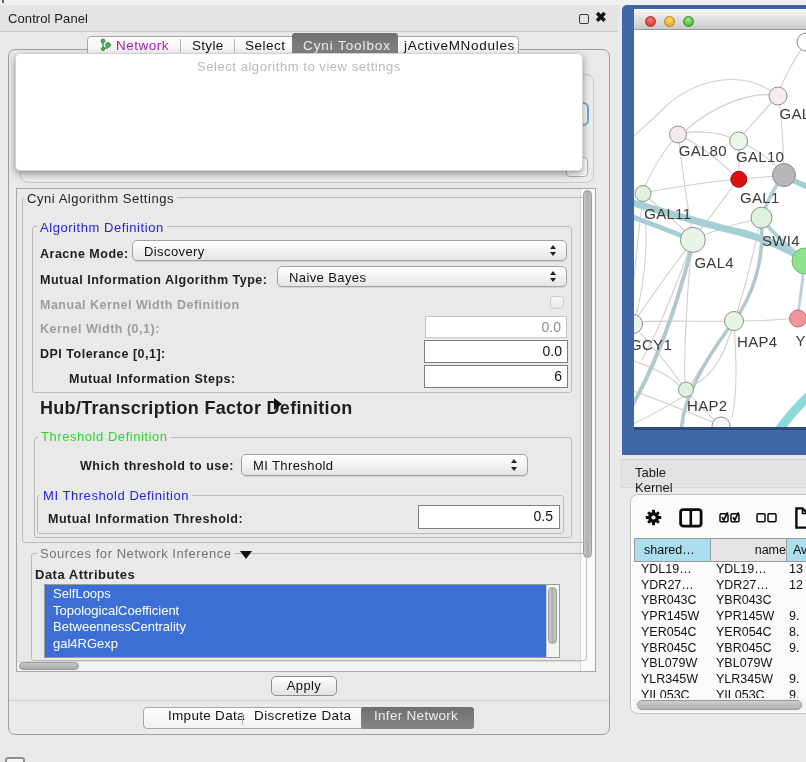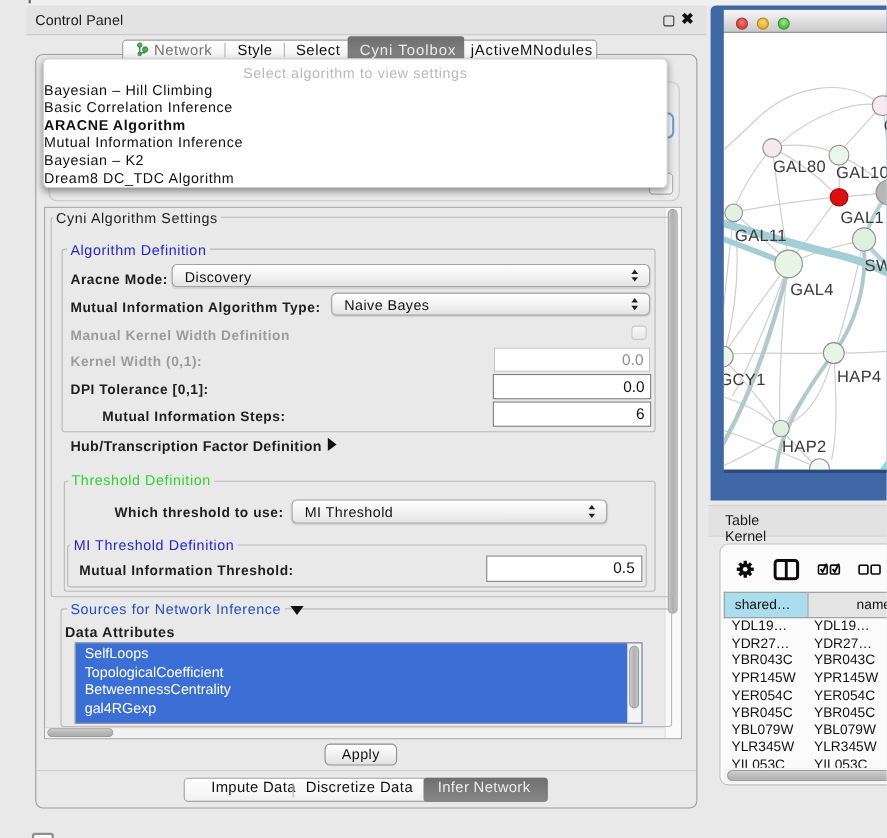--- a/index.html
+++ b/index.html
@@ -1,18 +1,18 @@
 <!DOCTYPE html>
 <html><head>
 <meta charset="utf-8">
 <style>
 * { margin:0; padding:0; box-sizing:border-box; }
 html,body { width:806px; height:762px; background:#e9e9e9; font-family:"Liberation Sans",sans-serif; overflow:hidden; }
 .abs { position:absolute; }
-#root { position:relative; width:640px; height:762px;margin-left:24px; }
+#root { position:relative; width:640px; height:762px; }
 .lbl { font-size:12.5px; font-weight:bold; color:#1e1e1e; white-space:nowrap; letter-spacing:0.5px; }
 .dis { color:#9c9c9c; }
 .combo { position:absolute; border:1px solid #a2a2a2; border-radius:5px;
   background:linear-gradient(#ffffff,#f4f4f4 45%,#e4e4e4); box-shadow:0 1px 1px rgba(0,0,0,0.10); }
 .combo .ct { position:absolute; left:11px; top:3px; font-size:13px; color:#111; letter-spacing:0.4px; }
 .arr { position:absolute; width:0; height:0; }
 .field { position:absolute; background:#fff; font-size:14px; color:#111; text-align:right; }
 .gb { position:absolute; border:1px solid #b9b9b9; border-radius:3px; }
 .gl { position:absolute; background:#e9e9e9; padding:0 3px; font-size:13px; white-space:nowrap; letter-spacing:0.55px; }
 </style>
@@ -34,38 +34,30 @@
 <div class="abs" style="left:566px;top:157px;width:22px;height:20px;background:#fdfdfd;border:1px solid #b0b0b0;border-radius:4px;"></div>
 
 <div class="abs" style="left:87px;top:36px;width:432px;height:20px;background:linear-gradient(#ffffff,#f1f1f1);border:1px solid #a5a5a5;border-radius:4px;"></div>
 <div class="abs" style="left:292px;top:33px;width:106px;height:23px;background:linear-gradient(#6f6f6f,#868686);border-radius:3px;"></div>
 <svg class="abs" style="left:99px;top:37px;" width="16" height="16" viewBox="0 0 16 16">
   <path d="M4 4 L4 11 L9 11" stroke="#3f9c3f" stroke-width="1.4" fill="none"></path>
   <circle cx="4" cy="4" r="2" fill="#4caf50" stroke="#2e7d32" stroke-width="0.8"></circle>
   <circle cx="9" cy="8" r="2.4" fill="#4caf50" stroke="#2e7d32" stroke-width="0.8"></circle>
   <circle cx="4" cy="12" r="1.6" fill="#4caf50" stroke="#2e7d32" stroke-width="0.8"></circle>
 </svg>
-<div class="abs" style="left:116px;top:38px;font-size:13.5px;color:#737373;letter-spacing:0.5px;">Network</div>
+<div class="abs" style="left:116px;top:38px;font-size:13.5px;color:#a21caf;letter-spacing:0.5px;">Network</div>
 <div class="abs" style="left:180px;top:39px;width:1px;height:13px;background:#b5b5b5;"></div>
 <div class="abs" style="left:192px;top:38px;font-size:13.5px;color:#111;letter-spacing:0.3px;">Style</div>
 <div class="abs" style="left:234px;top:39px;width:1px;height:13px;background:#b5b5b5;"></div>
 <div class="abs" style="left:245px;top:38px;font-size:13.5px;color:#111;letter-spacing:0.5px;">Select</div>
 <div class="abs" style="left:303px;top:38px;font-size:13.5px;color:#ededed;letter-spacing:0.9px;">Cyni Toolbox</div>
 <div class="abs" style="left:404px;top:38px;font-size:13.5px;color:#111;letter-spacing:0.7px;">jActiveMNodules</div>
 
 <div class="abs" style="left:15px;top:53px;width:568px;height:118px;background:#ffffff;border-radius:5px;border:1px solid #d2d2d2;box-shadow:0 3px 7px rgba(0,0,0,0.38);"></div>
 <div class="abs" style="left:15px;top:59px;width:568px;text-align:center;font-size:13px;color:#b9b9b9;letter-spacing:0.55px;">Select algorithm to view settings</div>
-<div class="abs" style="left:16px;top:74px;font-size:13px;color:#111;line-height:15.9px;letter-spacing:0.55px;">
-Bayesian – Hill Climbing<br>
-Basic Correlation Inference<br>
-<b>ARACNE Algorithm</b><br>
-Mutual Information Inference<br>
-Bayesian – K2<br>
-Dream8 DC_TDC Algorithm
-</div>
 
 <div class="abs" style="left:16px;top:188px;width:580px;height:484px;border:1px solid #a8a8a8;background:#e9e9e9;"></div>
 
 <div class="abs" style="left:580px;top:189px;width:15px;height:482px;background:#fafafa;border-left:1px solid #d8d8d8;"></div>
 <div class="abs" style="left:583px;top:190px;width:9px;height:368px;background:linear-gradient(90deg,#c9c9c9,#adadad 50%,#c2c2c2);border:1px solid #9a9a9a;border-radius:5px;"></div>
 
 <div class="abs" style="left:17px;top:661px;width:563px;height:10px;background:#f2f2f2;border-top:1px solid #d8d8d8;"></div>
 <div class="abs" style="left:19px;top:662px;width:60px;height:8px;background:linear-gradient(#c9c9c9,#a8a8a8);border:1px solid #9a9a9a;border-radius:4px;"></div>
 
 <div class="gb" style="left:22px;top:197px;width:566px;height:346px;"></div>
@@ -93,40 +85,40 @@
 
 <div class="lbl dis abs" style="left:40px;top:322px;">Kernel Width (0,1):</div>
 <div class="field" style="left:425px;top:316px;width:142px;height:22px;border:1px solid #c6c6c6;color:#8e8e8e;line-height:20px;padding-right:5px;">0.0</div>
 
 <div class="lbl abs" style="left:40px;top:347px;">DPI Tolerance [0,1]:</div>
 <div class="field" style="left:424px;top:340px;width:144px;height:23px;border:1.5px solid #7e7e7e;line-height:20px;padding-right:5px;">0.0</div>
 
 <div class="lbl abs" style="left:40px;top:372px;padding-left:29px;">Mutual Information Steps:</div>
 <div class="field" style="left:424px;top:365px;width:144px;height:23px;border:1.5px solid #7e7e7e;line-height:20px;padding-right:5px;">6</div>
 
-<div class="lbl abs" style="left:40px;top:398px;font-size:13px;letter-spacing:0.3px;">Hub/Transcription Factor Definition</div>
+<div class="lbl abs" style="left:40px;top:398px;font-size:18px;letter-spacing:0.3px;">Hub/Transcription Factor Definition</div>
 <div class="arr abs" style="left:274px;top:398px;border-top:6px solid transparent;border-bottom:6px solid transparent;border-left:8px solid #111;"></div>
 
 <div class="gb" style="left:34px;top:437px;width:538px;height:101px;"></div>
 <div class="gl" style="left:38px;top:429px;color:#2ed32e;">Threshold Definition</div>
 
 <div class="lbl abs" style="left:80px;top:459px;">Which threshold to use:</div>
 <div class="combo" style="left:241px;top:454px;width:287px;height:22px;">
       <span class="ct">MI Threshold</span>
   <span class="arr" style="right:10px;top:4px;border-left:3px solid transparent;border-right:3px solid transparent;border-bottom:4.5px solid #222;"></span>
   <span class="arr" style="right:10px;bottom:4px;border-left:3px solid transparent;border-right:3px solid transparent;border-top:4.5px solid #222;"></span>
 </div>
 
 <div class="gb" style="left:37px;top:495px;width:527px;height:39px;"></div>
 <div class="gl" style="left:40px;top:488px;color:#2323dd;">MI Threshold Definition</div>
 <div class="lbl abs" style="left:48px;top:512px;">Mutual Information Threshold:</div>
 <div class="field" style="left:418px;top:505px;width:142px;height:24px;border:1.5px solid #828282;line-height:21px;padding-right:6px;">0.5</div>
 
 <div class="gb" style="left:31px;top:553px;width:556px;height:108px;"></div>
-<div class="gl" style="left:37px;top:546px;color:#1d4ed8;">Sources for Network Inference</div>
+<div class="gl" style="left:37px;top:546px;color:#737373;">Sources for Network Inference</div>
 <div class="arr abs" style="left:240px;top:551px;border-left:6px solid transparent;border-right:6px solid transparent;border-top:8px solid #111;"></div>
 <div class="lbl abs" style="left:35px;top:567px;font-size:13px;">Data Attributes</div>
 
 <div class="abs" style="left:44px;top:584px;width:516px;height:74px;border:1px solid #9a9a9a;background:#3b6fd6;"></div>
 <div class="abs" style="left:53px;top:586px;font-size:13px;color:#fff;line-height:16.5px;">SelfLoops<br>TopologicalCoefficient<br>BetweennessCentrality<br>gal4RGexp</div>
 <div class="abs" style="left:546px;top:585px;width:13px;height:72px;background:#f4f4f4;border-left:1px solid #ccc;"></div>
 <div class="abs" style="left:548px;top:587px;width:9px;height:57px;background:linear-gradient(90deg,#cdcdcd,#b0b0b0 50%,#c6c6c6);border:1px solid #9a9a9a;border-radius:5px;"></div>
 
 <div class="abs" style="left:271px;top:676px;width:66px;height:20px;background:linear-gradient(#ffffff,#ededed 60%,#e2e2e2);border:1px solid #8e8e8e;border-radius:5px;text-align:center;font-size:13px;color:#111;line-height:18px;letter-spacing:0.4px;">Apply</div>
 <div class="abs" style="left:9px;top:700px;width:600px;height:1px;background:#cfcfcf;"></div>

